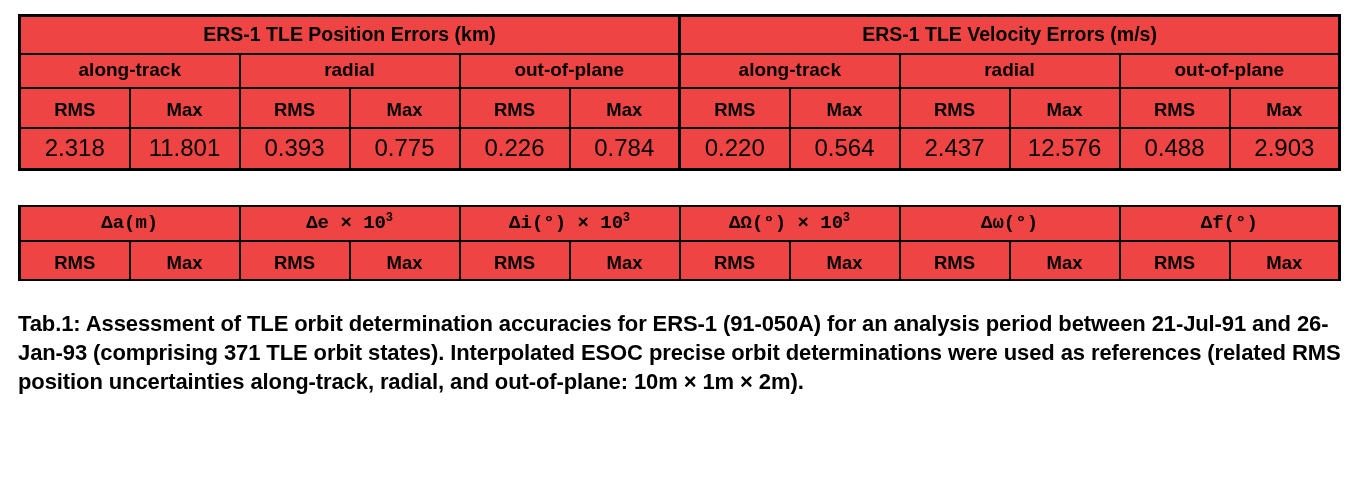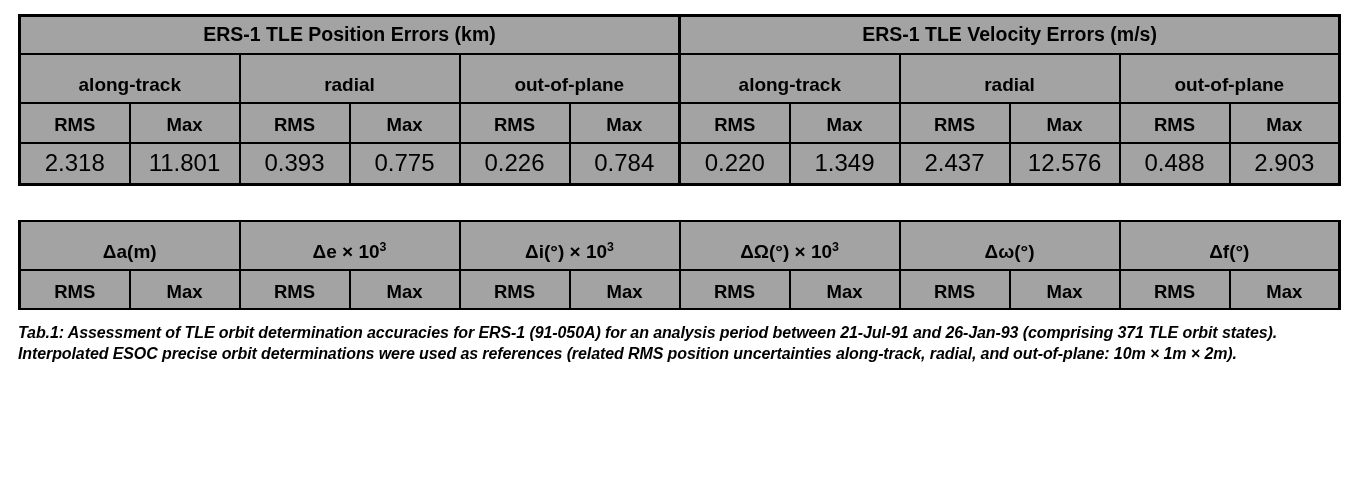--- a/index.html
+++ b/index.html
@@ -17,67 +17,66 @@
   }
   .page {
     padding: 14px 18px 0 18px;
     box-sizing: border-box;
     width: 1364px;
   }
   table.tbl {
     border-collapse: collapse;
     width: 1082px;
     table-layout: fixed;
-    background: #a3a3a3;
+    background: #ef4444;
   }
   table.tbl td {
     border: 2px solid #000;
     text-align: center;
     vertical-align: middle;
     font-size: 19px;
     font-weight: bold;
     padding: 4px 2px 5px 2px;
     line-height: 1.1;
     white-space: nowrap;
   }
   table.tbl td.group {
     font-size: 19.5px;
     padding: 7px 2px 8px 2px;
   }
   table.tbl td.sub {
     font-size: 19px;
-    padding: 20px 2px 6px 2px;
+    padding: 5px 2px 6px 2px;
   }
   table.tbl td.hdr {
     font-size: 18.5px;
     padding: 11px 2px 6px 2px;
   }
   table.tbl td.val {
     font-weight: normal;
     font-size: 24px;
     padding: 6px 2px 7px 2px;
   }
   .outer-left { border-left-width: 3px !important; }
   .outer-right { border-right-width: 3px !important; }
   .outer-top { border-top-width: 3px !important; }
   .outer-bottom { border-bottom-width: 3px !important; }
   .thick-right { border-right-width: 3px !important; }
   .gap { height: 34px; }
   .caption {
-    margin-top: 12px;
-    font-size: 16px;
+    margin-top: 28px;
+    font-size: 22px;
     font-weight: bold;
     line-height: 1.32;
     width: 1328px;
     letter-spacing: -0.1px;
-    font-style: italic;
   }
   .caption .lbl { font-weight: bold; }
   sup { font-size: 0.65em; vertical-align: super; line-height: 0; }
-  .sym { font-family: Liberation Sans, sans-serif; }
+  .sym { font-family: Liberation Mono, monospace; }
 </style>
 </head>
 <body>
 
 <div class="page">
 
   <table class="tbl">
     <colgroup>
       <col style="width:110px">
         <col style="width:110px">
@@ -120,21 +119,21 @@
         <td class="hdr outer-right">Max</td>
       </tr>
       <tr>
         <td class="val outer-left outer-bottom">2.318</td>
         <td class="val outer-bottom">11.801</td>
         <td class="val outer-bottom">0.393</td>
         <td class="val outer-bottom">0.775</td>
         <td class="val outer-bottom">0.226</td>
         <td class="val outer-bottom thick-right">0.784</td>
         <td class="val outer-bottom">0.220</td>
-        <td class="val outer-bottom">1.349</td>
+        <td class="val outer-bottom">0.564</td>
         <td class="val outer-bottom">2.437</td>
         <td class="val outer-bottom">12.576</td>
         <td class="val outer-bottom">0.488</td>
         <td class="val outer-bottom outer-right">2.903</td>
       </tr>
     </tbody>
   </table>
 
   <div class="gap"></div>
 

